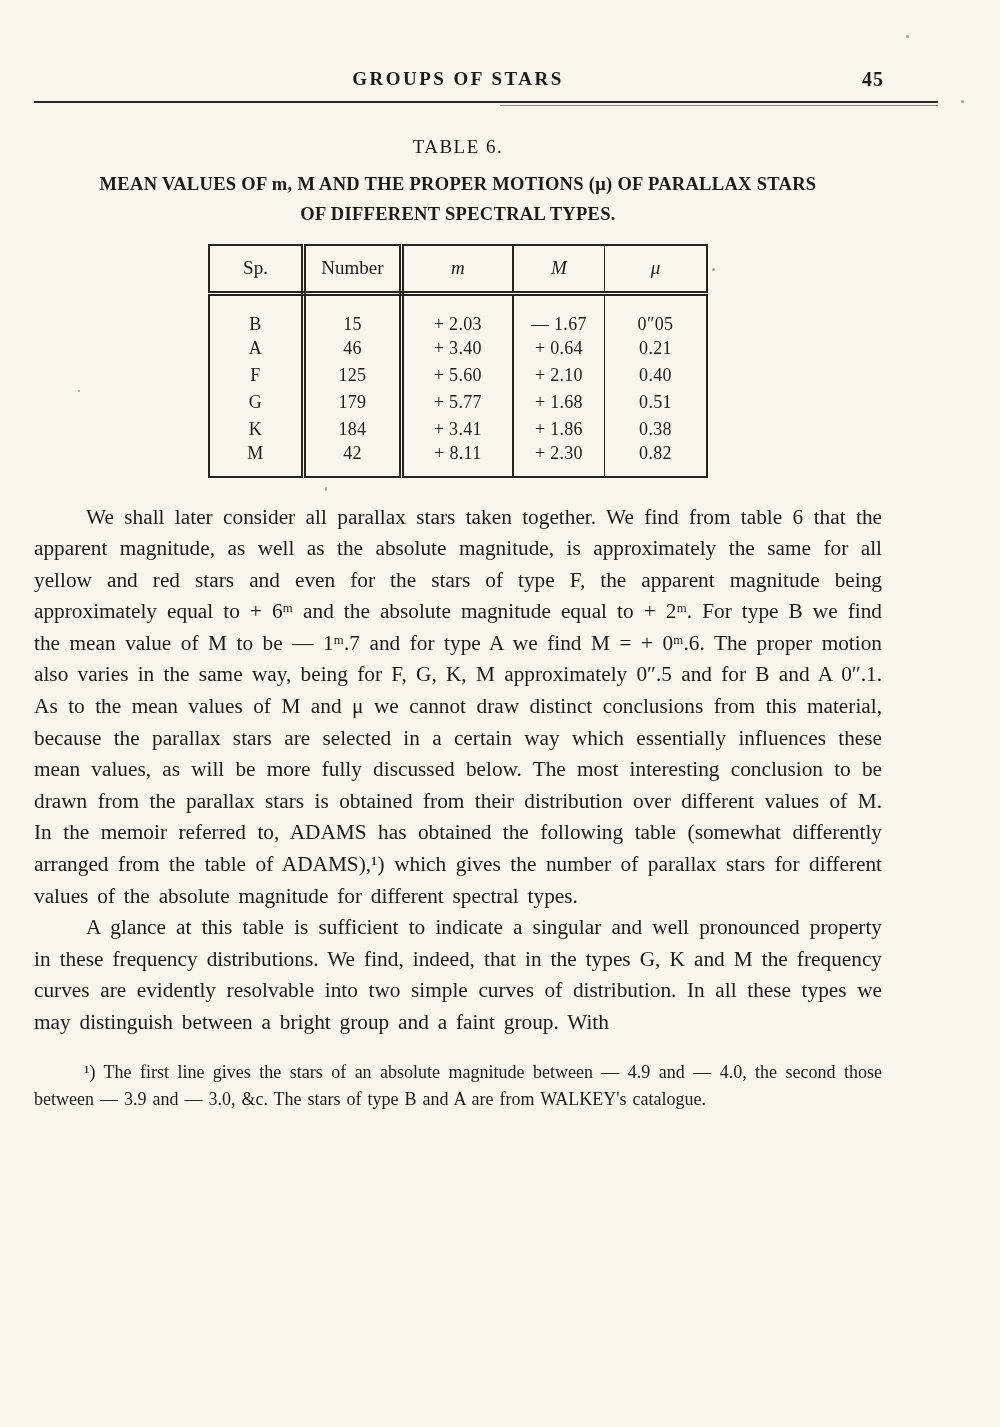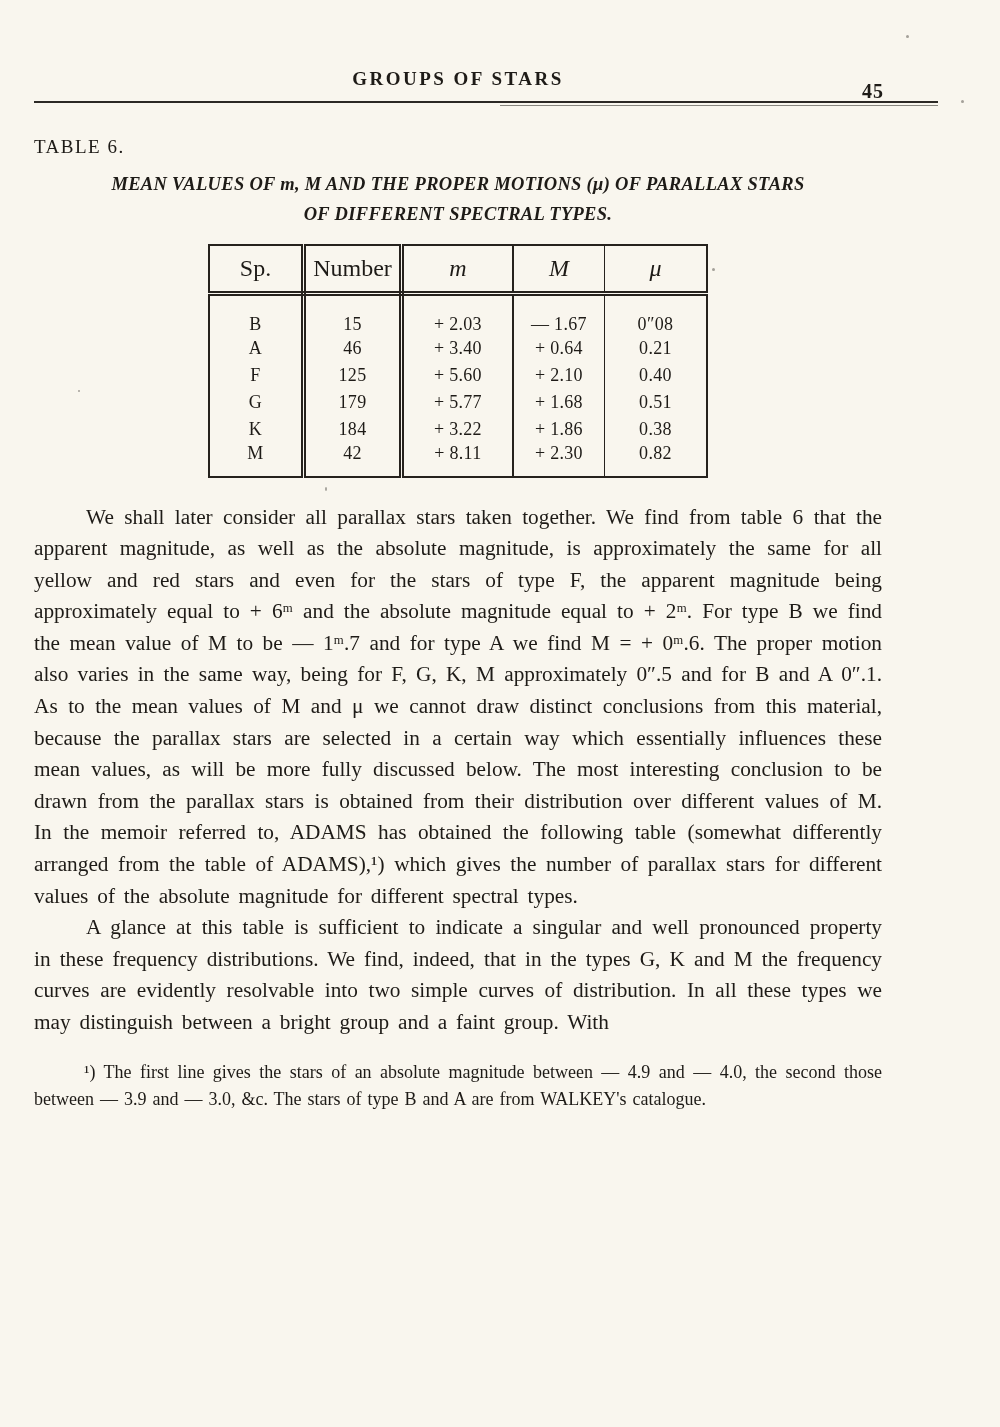--- a/index.html
+++ b/index.html
@@ -11,32 +11,32 @@
     color: #1e1b17;
     font-family: "Liberation Serif", "DejaVu Serif", serif;
     position: relative;
     overflow: hidden;
   }
   .page { padding: 68px 118px 0 34px; position: relative; }
 
   
   .running-head { position: relative; text-align: center; height: 26px; }
   .head-title { font-size: 19px; font-weight: bold; letter-spacing: 2.5px; }
-  .page-num { position: absolute; right: -2px; top: 12px; font-size: 20px; font-weight: bold; letter-spacing: 1px; }
+  .page-num { position: absolute; right: -2px; top: 0; font-size: 20px; font-weight: bold; letter-spacing: 1px; }
   .head-rule { margin-top: 7px; height: 2px; background: #2c2925; width: calc(100% + 56px); }
   .head-rule-2 { margin-top: 2px; margin-left: 55%; height: 1px; background: rgba(44,41,37,.55); width: calc(45% + 56px); }
 
   
-  .table-label { margin-top: 30px; font-size: 19px; letter-spacing: 1.5px; }
-  .table-title { text-align: center; margin-top: 11px; font-style: italic; font-weight: bold;
+  .table-label { text-align: center; margin-top: 30px; font-size: 19px; letter-spacing: 1.5px; }
+  .table-title { text-align: center; margin-top: 11px; font-weight: bold;
                  font-size: 18.5px; line-height: 30px; letter-spacing: .3px; }
 
   
   .data-table { margin: 15px auto 0; border-collapse: collapse; border: 2px solid #26221d; width: 500px; }
-  .data-table th { font-weight: normal; font-size: 24px; height: 48px; text-align: center;
+  .data-table th { font-weight: normal; font-size: 19px; height: 48px; text-align: center;
                    border-bottom: 5px double #26221d; }
   .data-table th:nth-child(n+3) { font-style: italic; }
   .data-table th:nth-child(1), .data-table td:nth-child(1) { border-right: 5px double #26221d; width: 95px; }
   .data-table th:nth-child(2), .data-table td:nth-child(2) { border-right: 5px double #26221d; width: 98px; }
   .data-table th:nth-child(3), .data-table td:nth-child(3) { border-right: 2px solid #26221d; width: 112px; }
   .data-table th:nth-child(4), .data-table td:nth-child(4) { border-right: 1px solid #26221d; width: 92px; }
   .data-table th:nth-child(5), .data-table td:nth-child(5) { width: 103px; }
   .data-table td { text-align: center; font-size: 18px; height: 27px; letter-spacing: .3px; }
   .data-table tbody tr:first-child td { padding-top: 18px; }
   .data-table tbody tr:last-child td { padding-bottom: 12px; }
@@ -86,21 +86,21 @@
         <th>M</th>
         <th>μ</th>
       </tr>
     </thead>
     <tbody>
       <tr>
         <td>B</td>
         <td>15</td>
         <td>+ 2.03</td>
         <td>— 1.67</td>
-        <td>0″08</td>
+        <td>0″05</td>
       </tr>
       <tr>
         <td>A</td>
         <td>46</td>
         <td>+ 3.40</td>
         <td>+ 0.64</td>
         <td>0.21</td>
       </tr>
       <tr>
         <td>F</td>
@@ -112,21 +112,21 @@
       <tr>
         <td>G</td>
         <td>179</td>
         <td>+ 5.77</td>
         <td>+ 1.68</td>
         <td>0.51</td>
       </tr>
       <tr>
         <td>K</td>
         <td>184</td>
-        <td>+ 3.22</td>
+        <td>+ 3.41</td>
         <td>+ 1.86</td>
         <td>0.38</td>
       </tr>
       <tr>
         <td>M</td>
         <td>42</td>
         <td>+ 8.11</td>
         <td>+ 2.30</td>
         <td>0.82</td>
       </tr>

